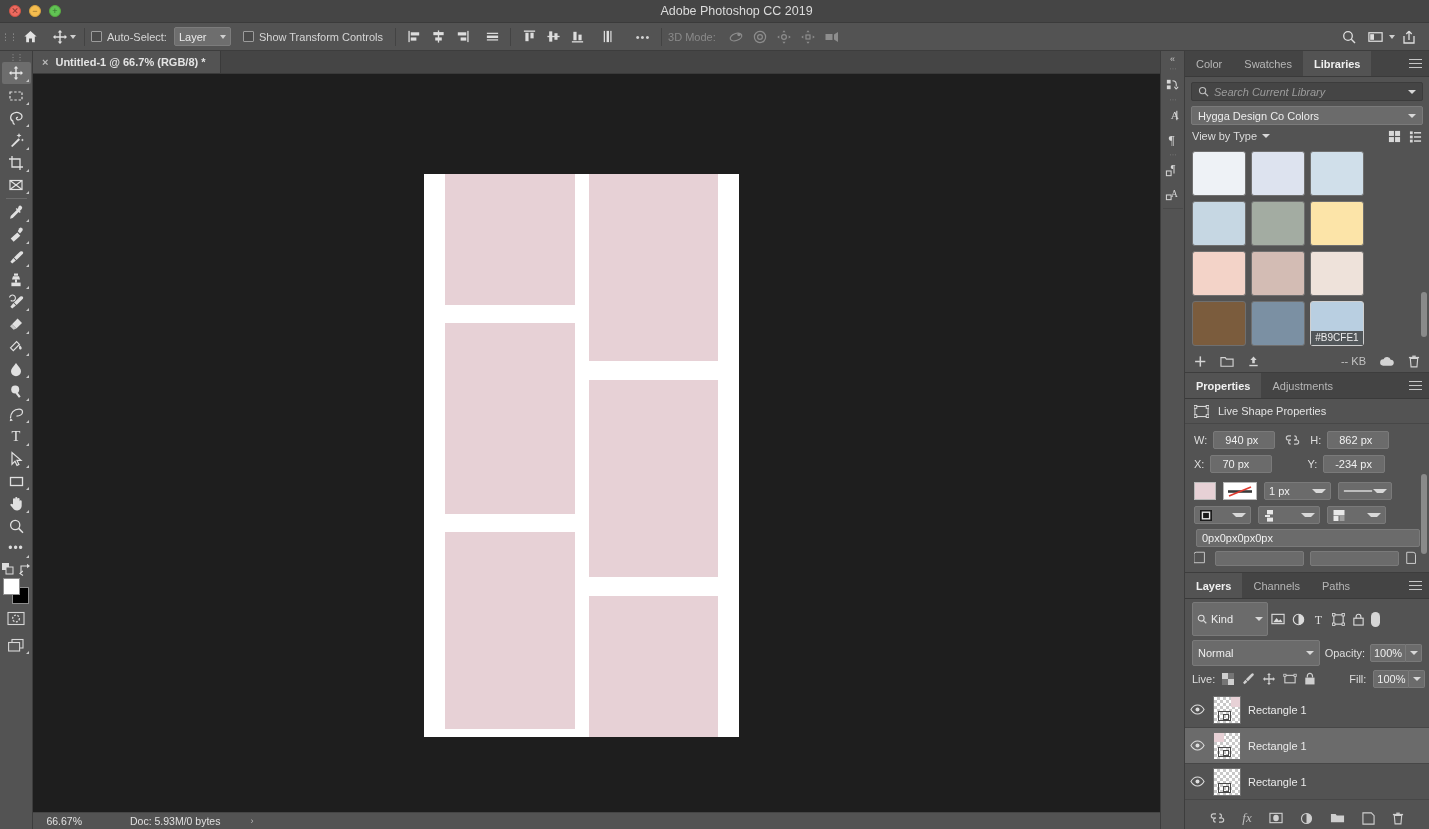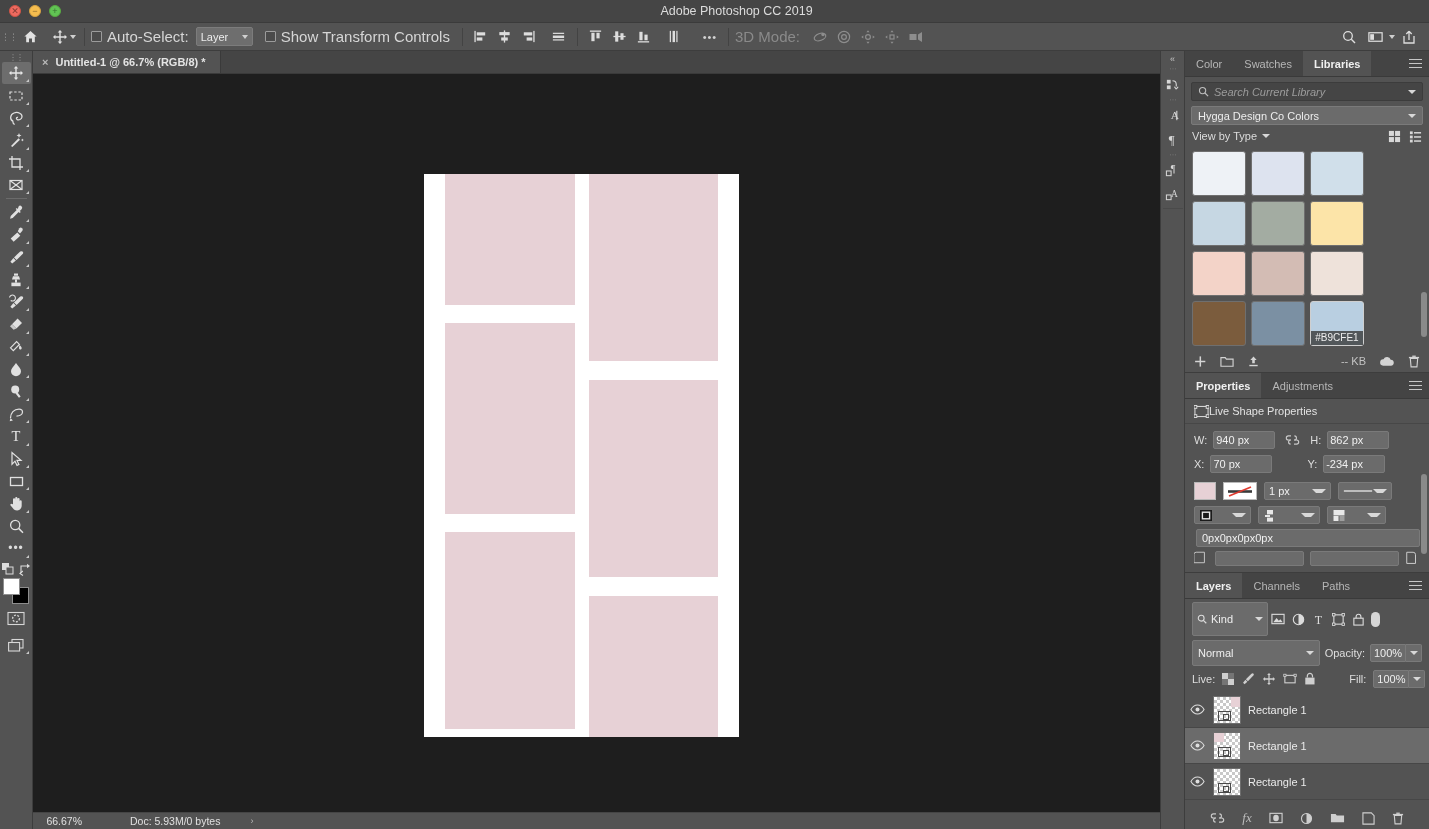--- a/index.html
+++ b/index.html
@@ -37,21 +37,21 @@
   }
   .gripdots{ width:10px; height:100%; display:flex;align-items:center;justify-content:center;
              color:#9a9a9a; font-size:9px; letter-spacing:-1px;}
   .ob-btn{ height:24px; min-width:24px; display:flex; align-items:center; justify-content:center;
            border-radius:2px; color:#d2d2d2; }
   .toolpick{ display:flex; align-items:center; height:24px; padding:0 2px 0 4px; gap:2px; }
   .caret{ width:0;height:0;border-left:3.5px solid transparent;border-right:3.5px solid transparent;
           border-top:4px solid #cfcfcf; }
   .vdiv{ width:1px; height:18px; background:#434343; margin:0 6px; }
   .chk{ width:11px;height:11px;border:1px solid #9b9b9b; background:#4a4a4a; border-radius:1px; display:inline-block; }
-  .ob-label{ font-size:15px; color:#d6d6d6; white-space:nowrap; }
+  .ob-label{ font-size:11px; color:#d6d6d6; white-space:nowrap; }
   .ob-field{
     height:19px; background:#6e6e6e; border:1px solid #7c7c7c; border-radius:2px;
     display:flex;align-items:center; padding:0 4px; gap:10px; color:#ececec; font-size:11px;
   }
   .ob-right{ margin-left:auto; display:flex; align-items:center; gap:2px; padding-right:8px; }
   .dim{ color:#8a8a8a; }
   .align-ico{ display:block; }
 
   
   .body{ flex:1; display:flex; min-height:0; }
@@ -151,28 +151,28 @@
   .swlabel{
     position:absolute; left:0; right:0; bottom:0; background:rgba(60,60,60,.82);
     color:#eee; font-size:10px; text-align:center; padding:1px 0 2px;
   }
   .libfoot{ height:22px; display:flex;align-items:center; padding:0 9px; gap:13px; color:#d0d0d0; }
   .libfoot .rt{ margin-left:auto; display:flex; align-items:center; gap:13px; }
 
   .sectsep{ height:1px; background:#3d3d3d; }
 
   .liveshape{
-    height:25px; display:flex;align-items:center; padding:0 9px;
+    height:25px; display:flex;align-items:center; gap:9px; padding:0 9px;
     border-bottom:1px solid #474747;
   }
   .prow{ display:flex; align-items:center; padding:0 9px; gap:6px; height:24px; }
   .plabel{ font-size:11px;color:#dedede; }
   .pfield{
     height:18px; background:#6b6b6b; border:1px solid #7a7a7a; border-radius:2px;
-    color:#f0f0f0; font-size:11px; display:flex;align-items:center; padding:0 2px;
+    color:#f0f0f0; font-size:11px; display:flex;align-items:center; padding:0 11px;
   }
   .pfield.w{ width:62px; } .pfield.x{ width:62px; }
   .pdrop{
     height:18px; background:#6b6b6b; border:1px solid #7a7a7a; border-radius:2px;
     color:#f0f0f0; font-size:11px; display:flex;align-items:center; padding:0 4px;
   }
   .pdrop .cv{ margin-left:auto; padding-left:6px; }
   .fillsw{ width:22px;height:18px;background:#e7d1d6;border:1px solid #b9b9b9; }
   .strokesw{ width:34px;height:18px;background:#fff;border:1px solid #b9b9b9;
              display:flex;align-items:center;justify-content:center; }

